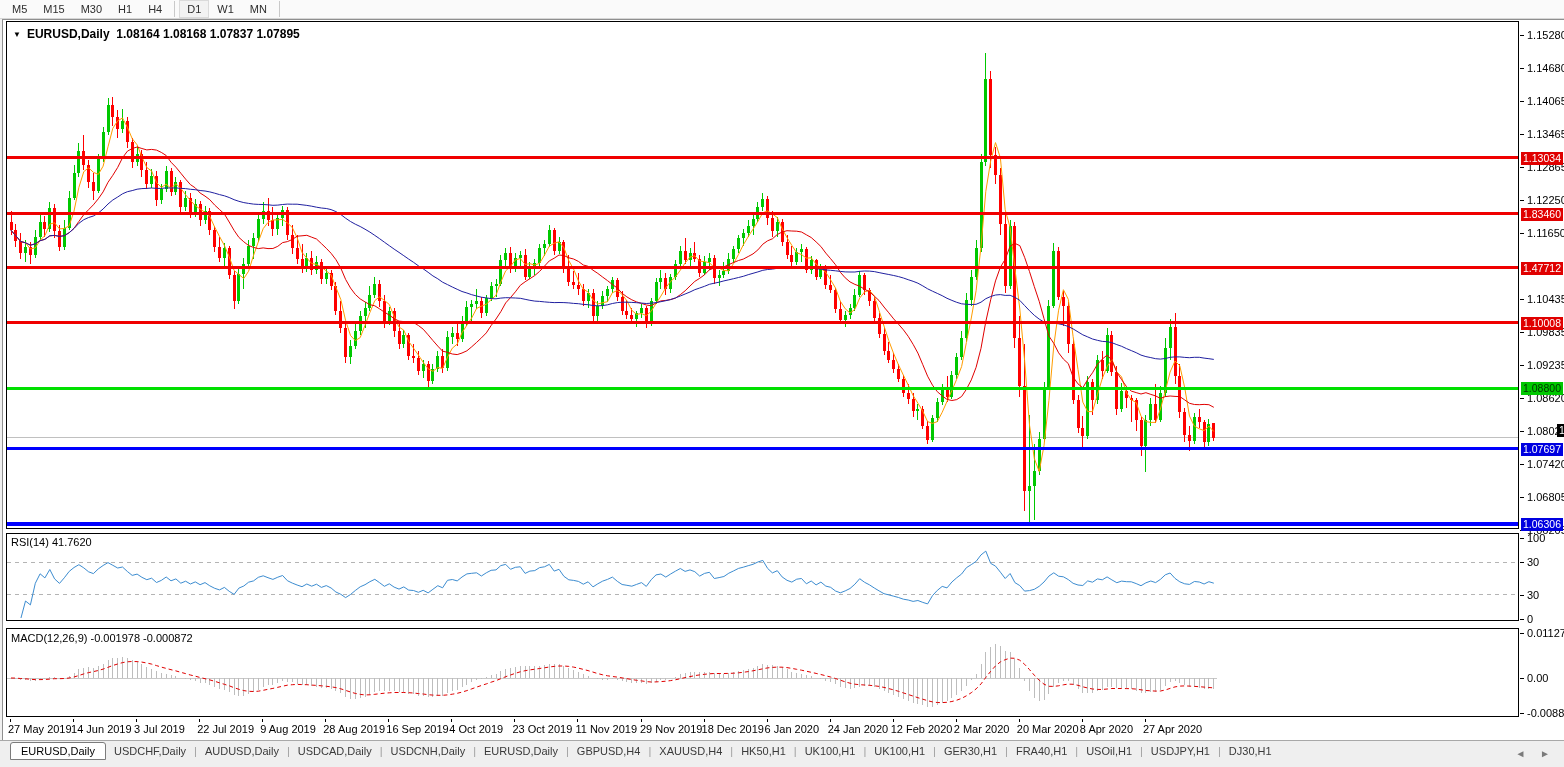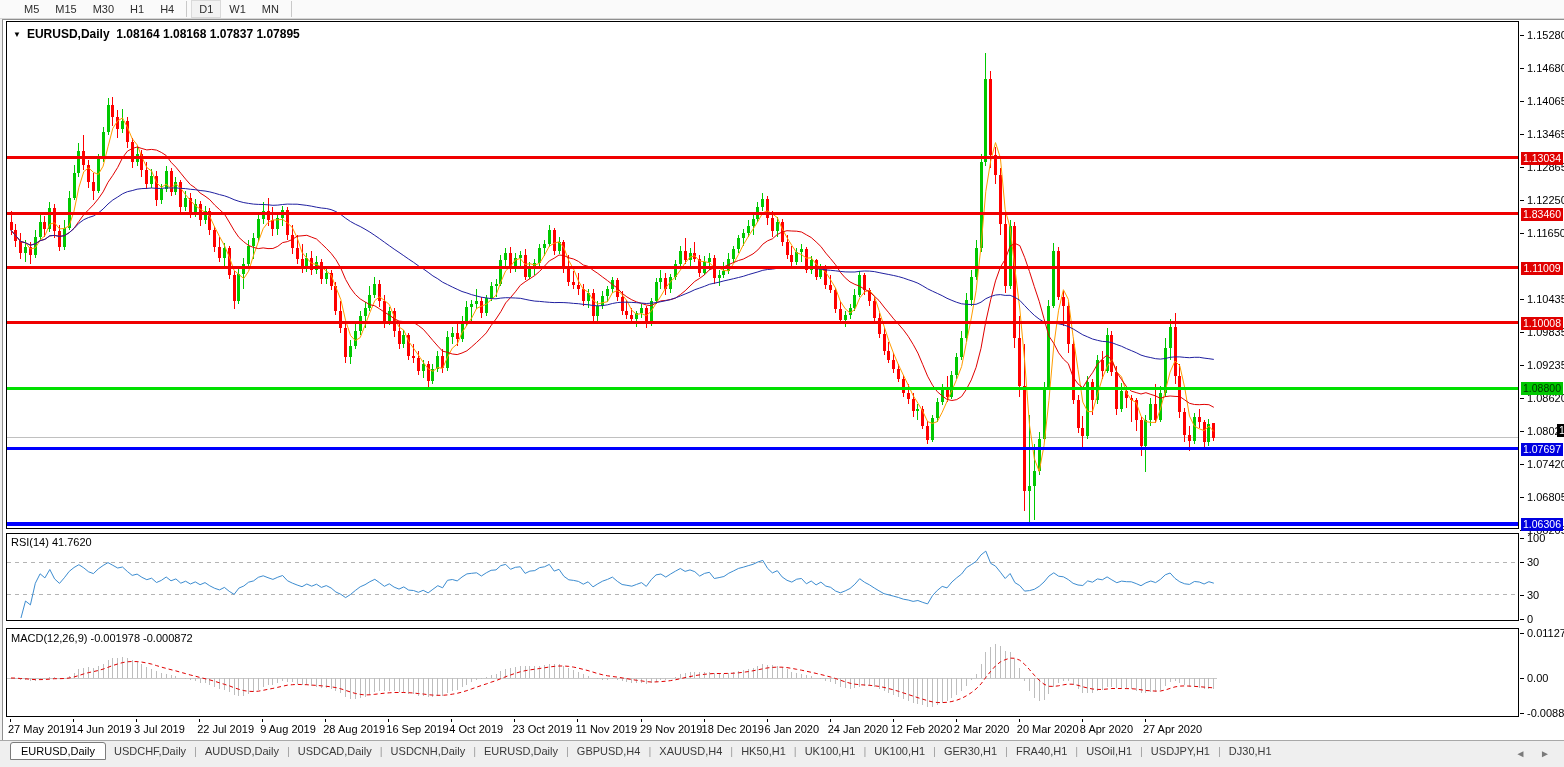--- a/index.html
+++ b/index.html
@@ -1,20 +1,20 @@
 <!DOCTYPE html>
 <html><head>
 <meta charset="utf-8">
 <style>
   html,body{margin:0;padding:0}
   body{width:1564px;height:767px;overflow:hidden;background:#f0f0f0;
        font-family:"Liberation Sans",sans-serif;font-size:11px;position:relative;color:#000}
   
   .toolbar{position:absolute;top:0;left:0;width:1564px;height:19px;background:#fafafa;
-           border-bottom:1px solid #d6d6d6;display:flex;align-items:center;padding-left:16px;box-sizing:border-box}
+           border-bottom:1px solid #d6d6d6;display:flex;align-items:center;padding-left:4px;box-sizing:border-box}
   .tf-btn{padding:1px 7px;color:#2e2e2e;line-height:14px;border:1px solid transparent;cursor:default}
   .tf-btn.active{background:#f2f2f2;border:1px solid #dadada}
   .tb-sep{width:1px;height:16px;background:#c9c9c9;margin:0 4px}
   
   .win-bg{position:absolute;left:2px;top:19px;width:1562px;height:721px;background:#fff;
           border-left:1px solid #8f8f8f;border-top:1px solid #8f8f8f;box-sizing:border-box}
   .pane{position:absolute;border:1px solid #000;background:#fff}
   #pane-main{left:6px;top:21px;width:1511px;height:506px}
   #pane-rsi{left:6px;top:533px;width:1511px;height:86px}
   #pane-macd{left:6px;top:628px;width:1511px;height:87px}
@@ -888,21 +888,21 @@
     <div class="sc-tick" style="top: 598px;"></div>
     <div class="sc-label" style="top: 593px;">0</div>
     <div class="sc-tick" style="top: 612.456px;"></div>
     <div class="sc-label" style="top: 607.456px;">0.011277</div>
     <div class="sc-tick" style="top: 657px;"></div>
     <div class="sc-label" style="top: 652px;">0.00</div>
     <div class="sc-tick" style="top: 691.938px;"></div>
     <div class="sc-label" style="top: 686.938px;">-0.008845</div>
     <div class="badge" style="top: 130.508px; background: rgb(224, 0, 0); color: rgb(255, 255, 255);">1.13034</div>
     <div class="badge" style="top: 186.689px; background: rgb(224, 0, 0); color: rgb(255, 255, 255);">1.83460</div>
-    <div class="badge" style="top: 240.962px; background: rgb(224, 0, 0); color: rgb(255, 255, 255);">1.11009</div>
+    <div class="badge" style="top: 240.962px; background: rgb(224, 0, 0); color: rgb(255, 255, 255);">1.47712</div>
     <div class="badge" style="top: 295.561px; background: rgb(224, 0, 0); color: rgb(255, 255, 255);">1.10008</div>
     <div class="badge" style="top: 361.452px; background: rgb(0, 200, 0); color: rgb(0, 51, 0);">1.08800</div>
     <div class="badge" style="top: 403px; background: rgb(0, 0, 0); color: rgb(255, 255, 255); margin-left: 36px;">1.07895</div>
     <div class="badge" style="top: 421.615px; background: rgb(0, 0, 224); color: rgb(255, 255, 255);">1.07697</div>
     <div class="badge" style="top: 497.487px; background: rgb(0, 0, 224); color: rgb(255, 255, 255);">1.06306</div>
   </div>
 <div id="dates">
     <div class="dt-tick" style="left: 4px;"></div>
     <div class="dt-label" style="left: 2px;">27 May 2019</div>
     <div class="dt-tick" style="left: 67.05px;"></div>

